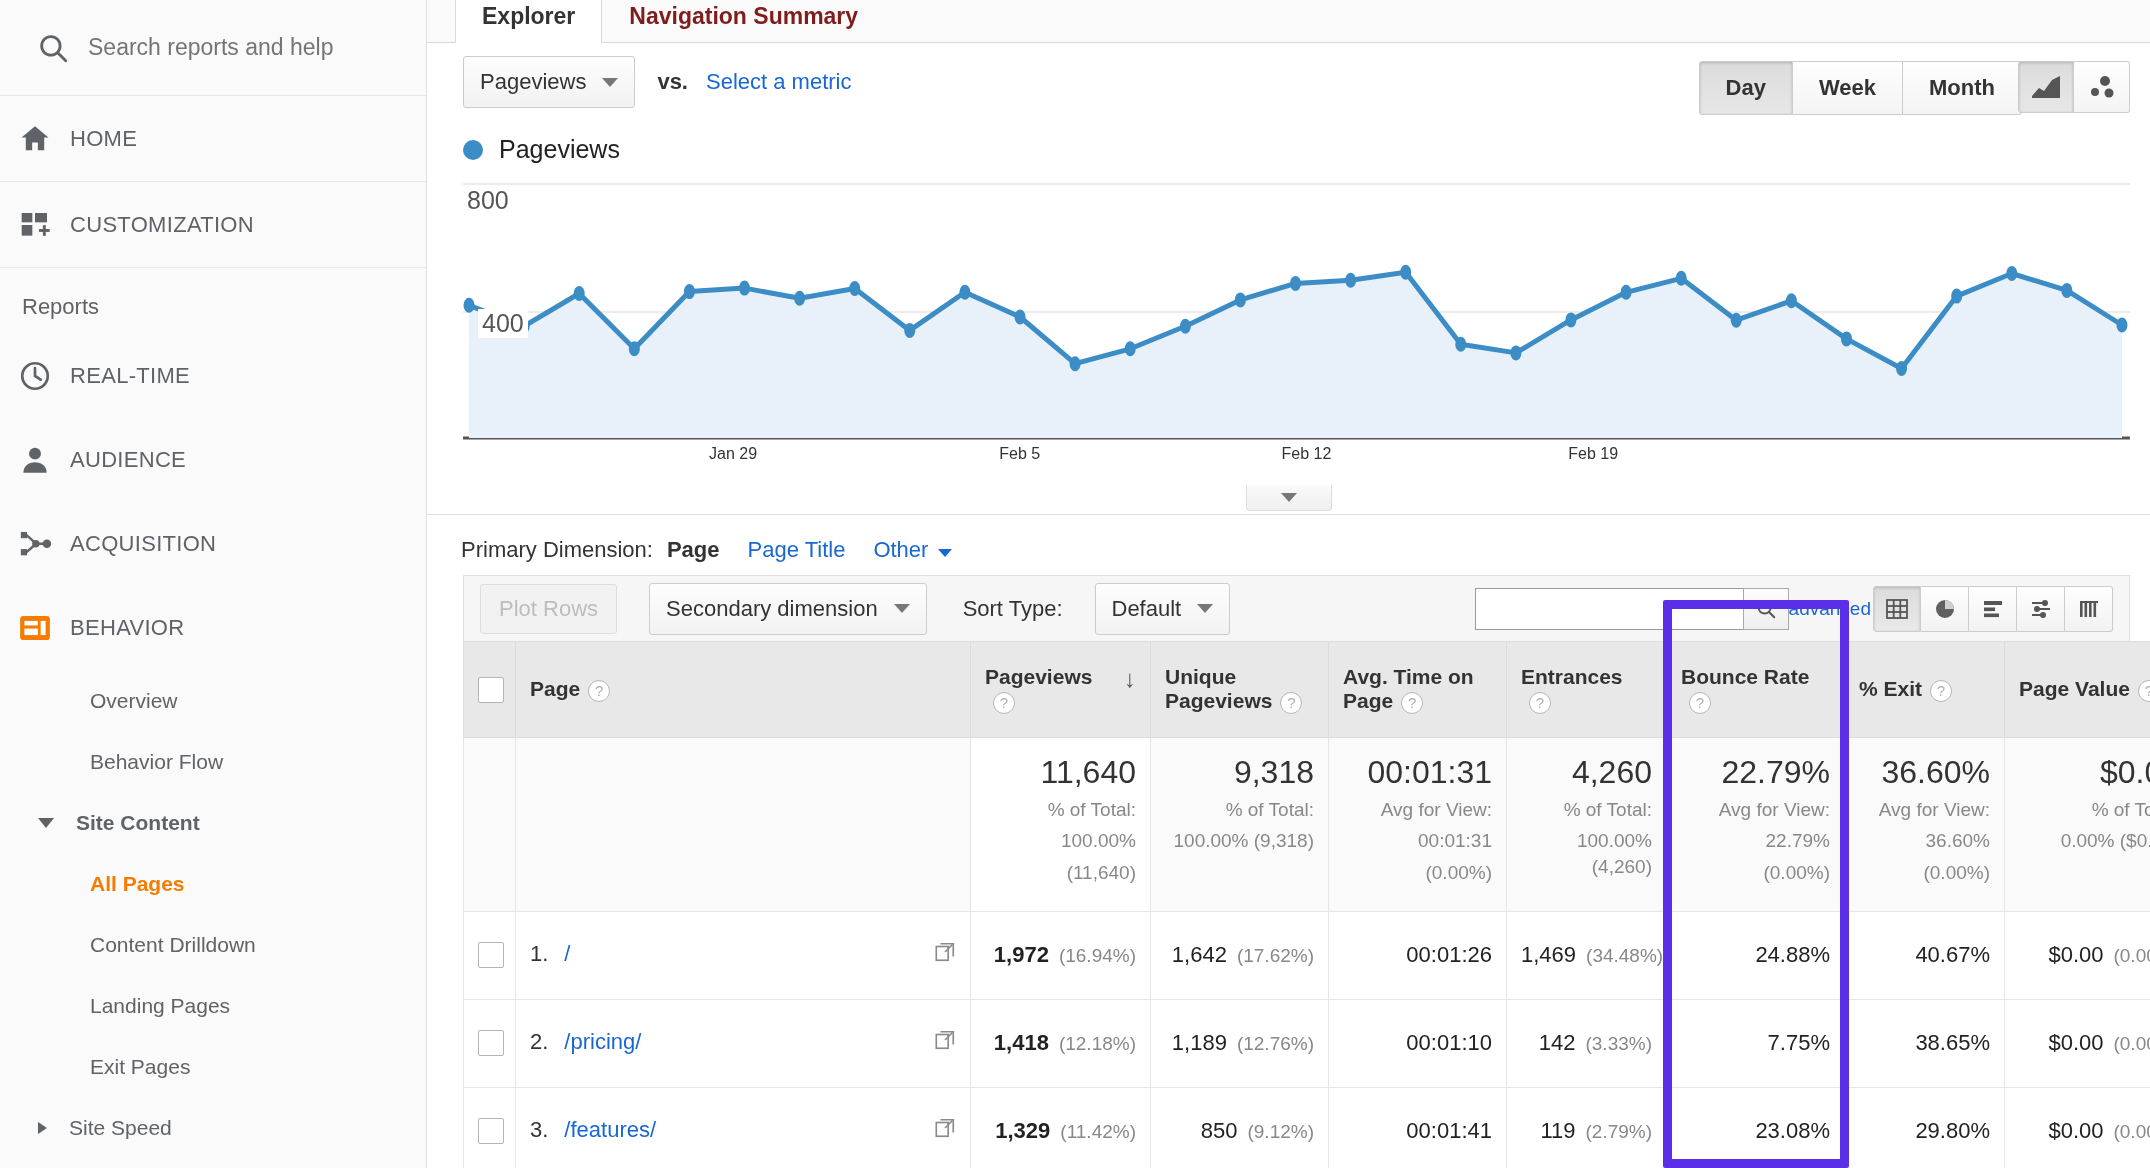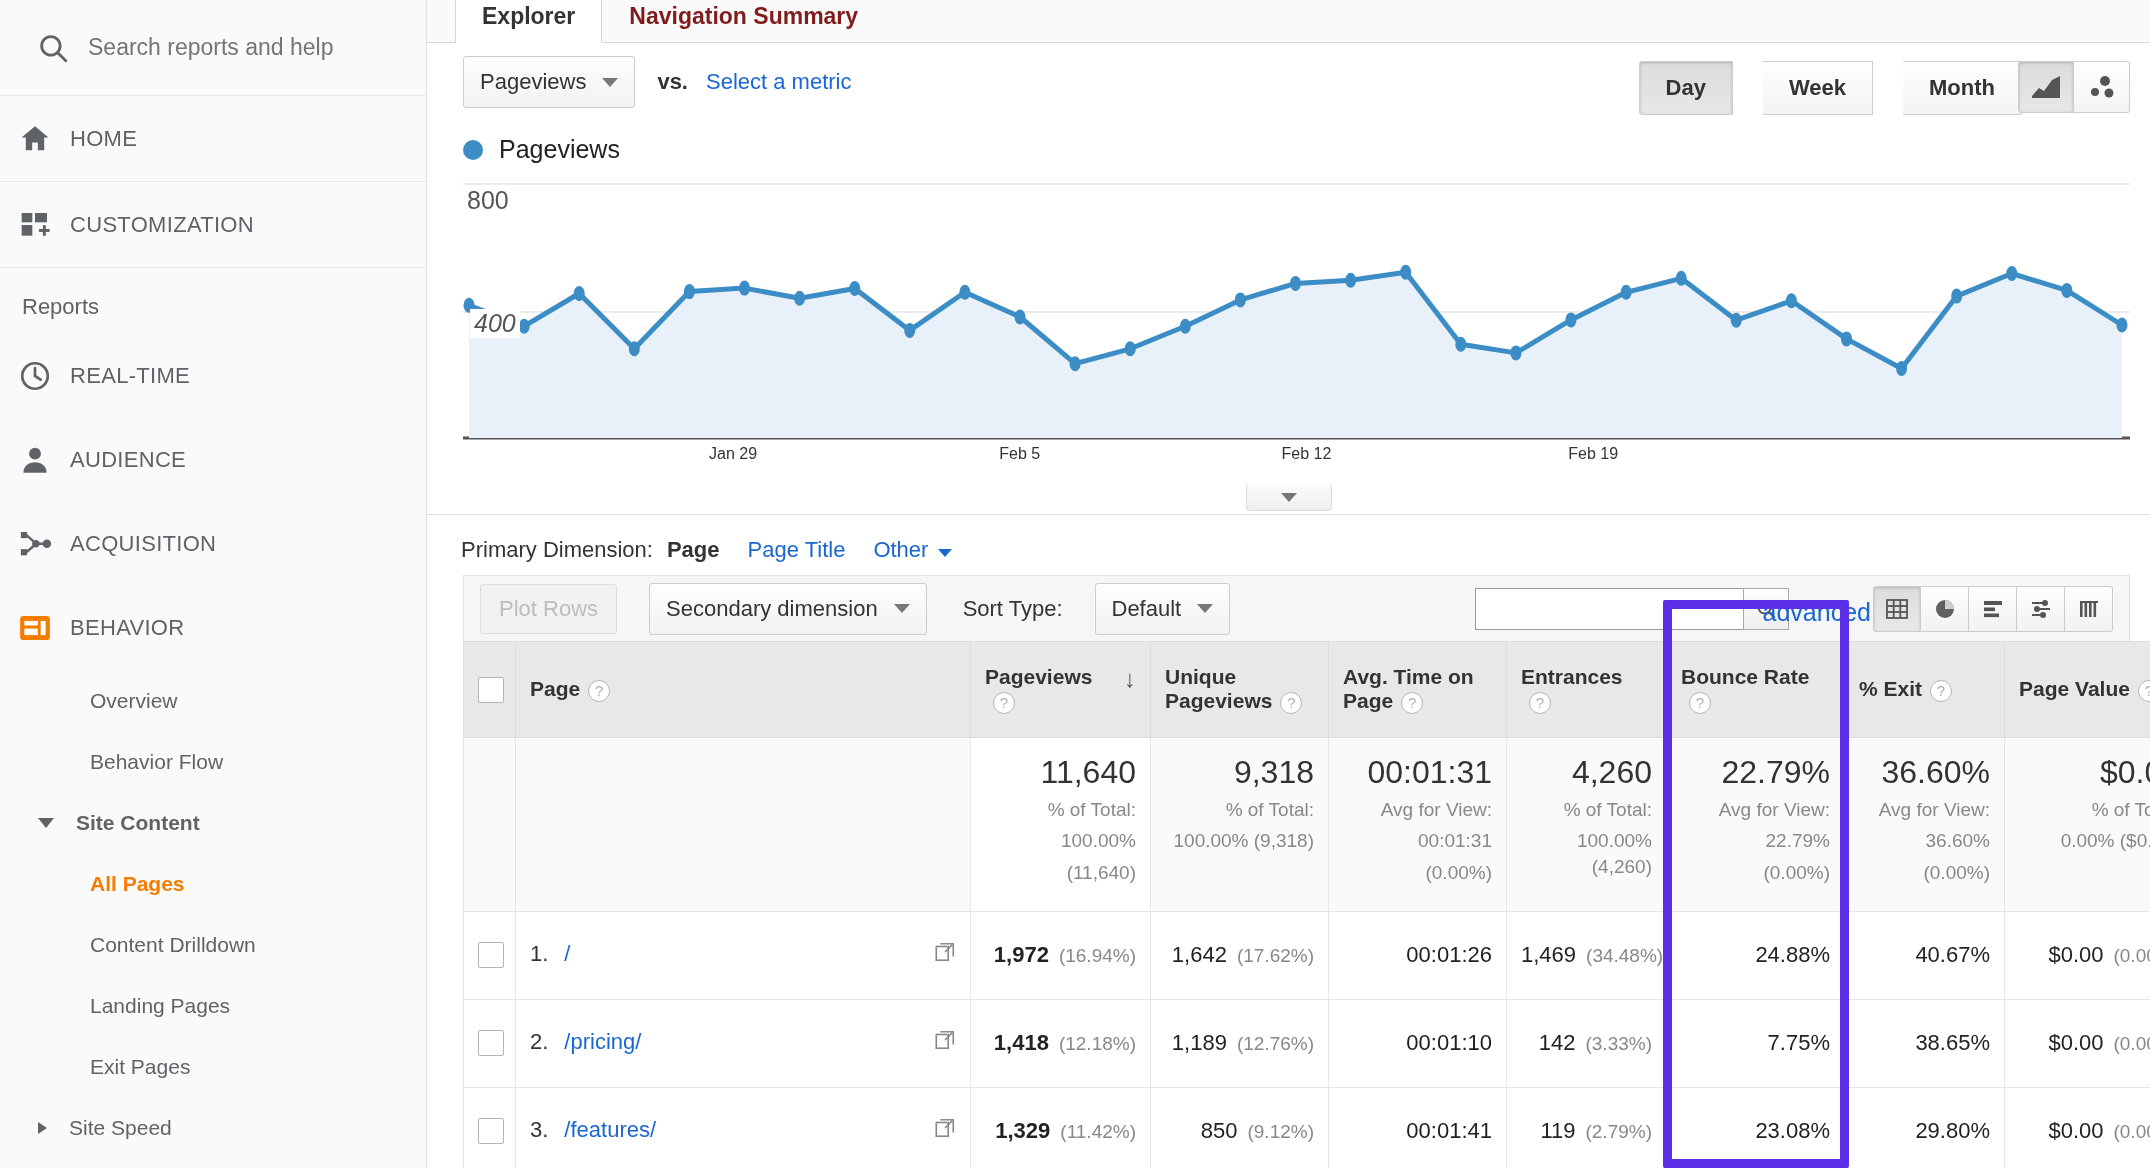--- a/index.html
+++ b/index.html
@@ -103,21 +103,21 @@
     cursor: pointer; white-space: nowrap;
   }
   .caret {
     width: 0; height: 0; margin-left: 16px;
     border-left: 8px solid transparent; border-right: 8px solid transparent;
     border-top: 9px solid #777;
   }
   .vs-label { font-size: 22px; font-weight: bold; color: #333; margin: 0 18px 0 22px; }
   .linkish { font-size: 22px; color: #1967d2; cursor: pointer; }
 
-  .dwm-group { position: absolute; right: 128px; top: 18px; display: flex; gap: 30px; }
+  .dwm-group { position: absolute; right: 128px; top: 18px; display: flex; }
   .dwm {
     font-size: 22px; font-weight: bold; color: #333;
     padding: 13px 26px; border: 1px solid #ccc; border-left: none;
     background: linear-gradient(#fefefe,#f4f4f4); cursor: pointer;
   }
   .dwm:first-child { border-left: 1px solid #ccc; border-radius: 3px 0 0 3px; }
   .dwm:last-child { border-radius: 0 3px 3px 0; }
   .dwm.active { background: linear-gradient(#dcdcdc,#e7e7e7); box-shadow: inset 0 1px 3px rgba(0,0,0,.2); }
   .chart-toggle { position: absolute; right: 20px; top: 18px; display: flex; }
   .ctbtn {
@@ -195,21 +195,21 @@
     width: 268px; height: 42px; border: 1px solid #999;
     border-right: none; outline: none; font-size: 20px; padding: 0 8px;
   }
   .search-box .sbtn {
     width: 46px; height: 42px; border: 1px solid #aaa;
     background: linear-gradient(#fdfdfd,#efefef);
     display: flex; align-items: center; justify-content: center; cursor: pointer;
   }
   .advanced {
     position: absolute; right: 258px; top: 22px;
-    font-size: 25px; color: #1967d2; cursor: pointer;
+    font-size: 19px; color: #1967d2; cursor: pointer;
   }
   .view-toggle { position: absolute; right: 16px; top: 10px; display: flex; }
   .vbtn {
     width: 48px; height: 46px; border: 1px solid #ccc; border-left: none;
     background: linear-gradient(#fefefe,#f2f2f2);
     display: flex; align-items: center; justify-content: center; cursor: pointer;
   }
   .vbtn:first-child {
     border-left: 1px solid #ccc; border-radius: 3px 0 0 3px;
     background: linear-gradient(#dcdcdc,#e9e9e9); box-shadow: inset 0 1px 3px rgba(0,0,0,.18);
@@ -459,21 +459,21 @@
           <ellipse cx="1322.8" cy="124.8" rx="5.5" ry="7.5" fill="#3c8dc5"></ellipse>
           <ellipse cx="1377.7" cy="162.9" rx="5.5" ry="7.5" fill="#3c8dc5"></ellipse>
           <ellipse cx="1432.5" cy="192.5" rx="5.5" ry="7.5" fill="#3c8dc5"></ellipse>
           <ellipse cx="1487.4" cy="120.1" rx="5.5" ry="7.5" fill="#3c8dc5"></ellipse>
           <ellipse cx="1542.3" cy="97.5" rx="5.5" ry="7.5" fill="#3c8dc5"></ellipse>
           <ellipse cx="1597.1" cy="114.4" rx="5.5" ry="7.5" fill="#3c8dc5"></ellipse>
           <ellipse cx="1652.0" cy="149.0" rx="5.5" ry="7.5" fill="#3c8dc5"></ellipse>
         </g>
     </svg>
     <div class="ytick" style="left:0; top:10px;">800</div>
-    <div class="ytick" style="left:7px; top:133px;font-style:italic;">400</div>
+    <div class="ytick" style="left:15px; top:133px;">400</div>
   </div>
 
   <div class="xaxis-labels">
     <span class="xlab" style="left:16.2%">Jan 29</span>
     <span class="xlab" style="left:33.4%">Feb 5</span>
     <span class="xlab" style="left:50.6%">Feb 12</span>
     <span class="xlab" style="left:67.8%">Feb 19</span>
   </div>
 
   <div class="expander">

